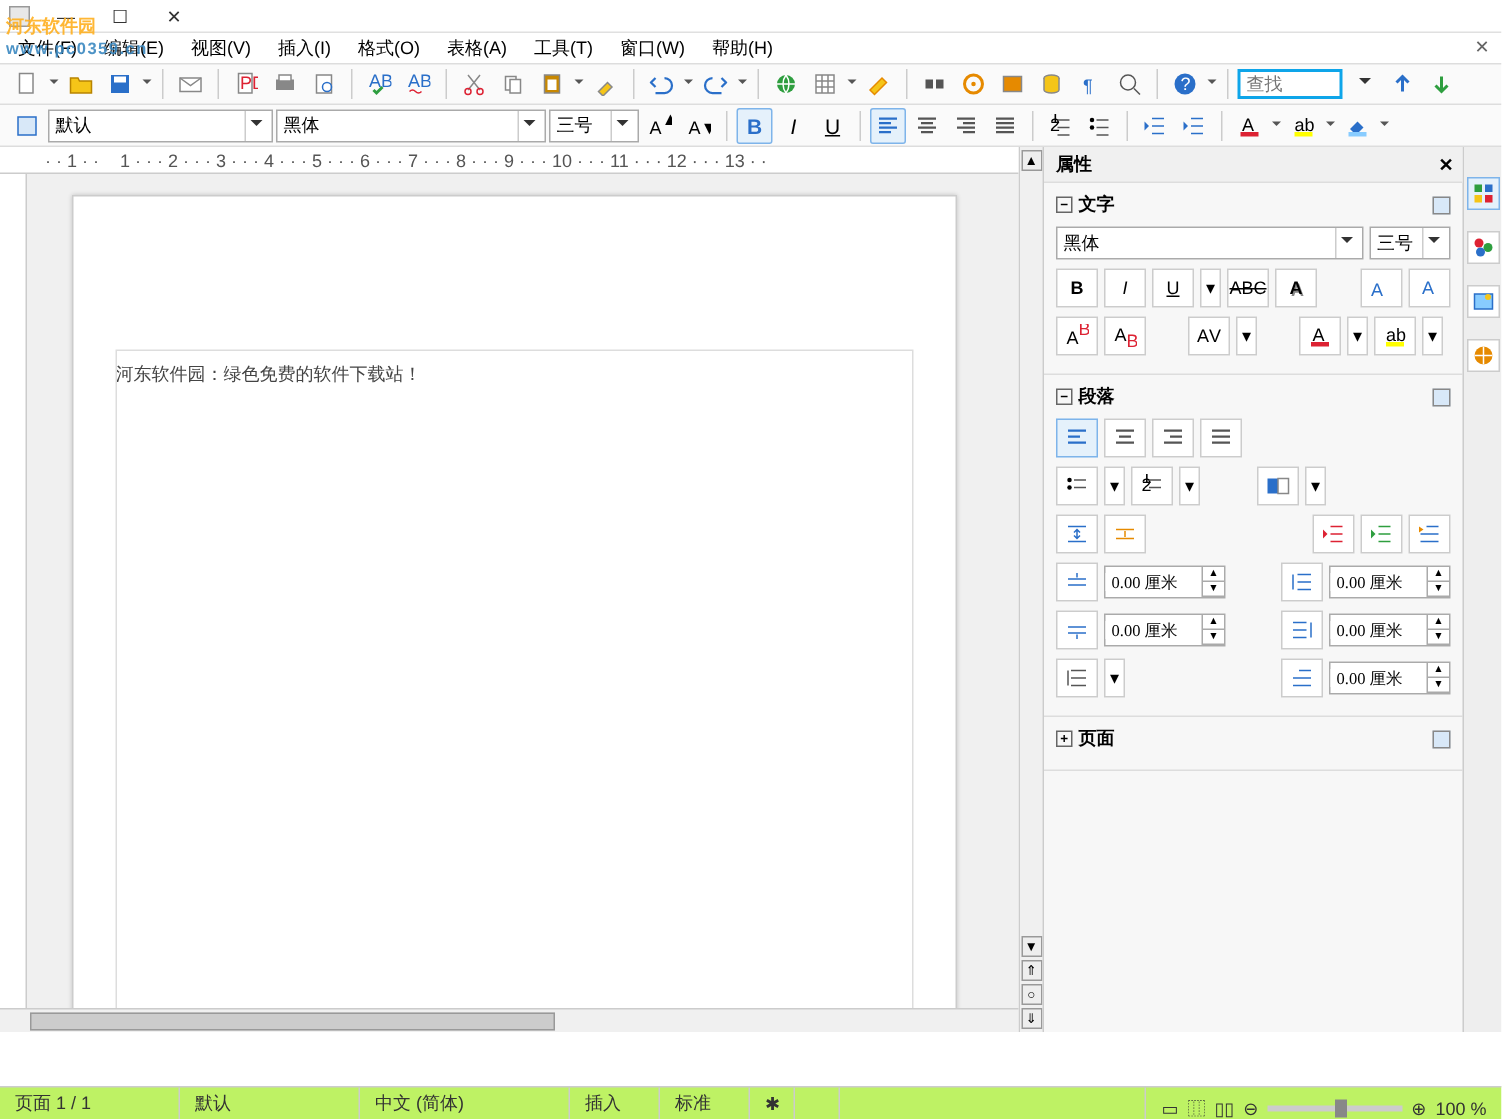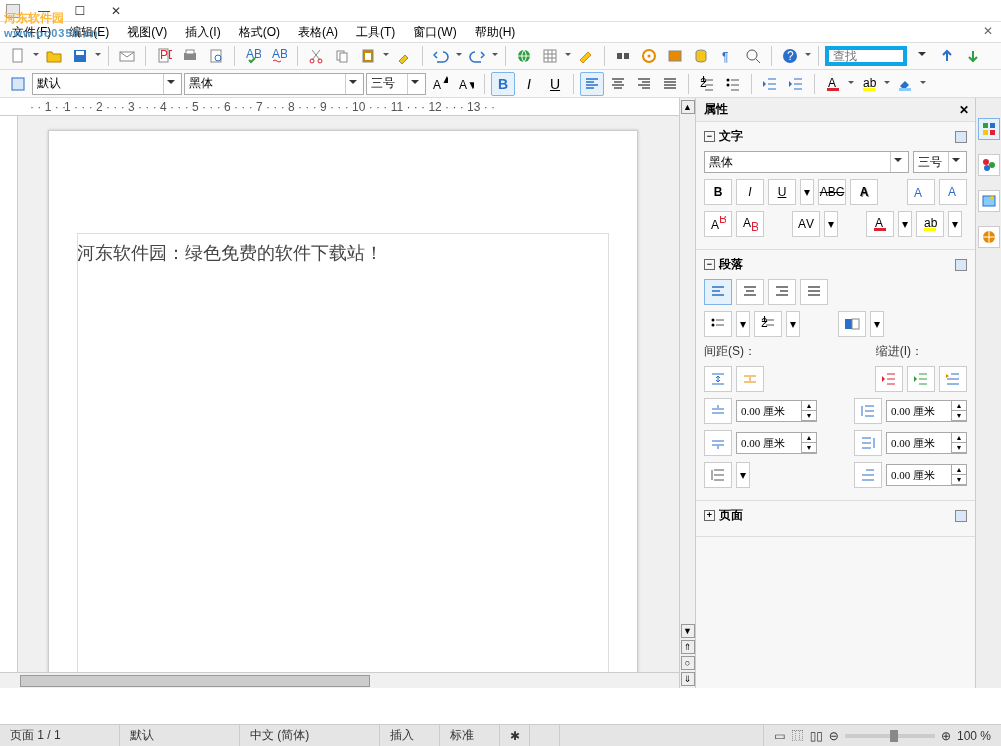--- a/index.html
+++ b/index.html
@@ -21,38 +21,38 @@
 .menubar .close-x { position:absolute; right:8px; top:2px; color:#666; cursor:pointer;}
 
 
 .toolbar { height:28px; display:flex; align-items:center; padding:2px 6px; gap:2px; border-top:1px solid #ddd; border-bottom:1px solid #ddd; background:#fafafa;}
 .tbtn { width:24px; height:24px; display:flex; align-items:center; justify-content:center; border:1px solid transparent; cursor:pointer; border-radius:2px;}
 .tbtn svg { width:16px; height:16px; }
 .sep { width:1px; height:20px; background:#ccc; margin:0 4px;}
 .drop-arrow { width:8px; height:24px; display:flex; align-items:center; justify-content:center; border:1px solid transparent; cursor:pointer;}
 .drop-arrow::after { content:""; border:3px solid transparent; border-top-color:#555;}
 
-.findbox { width:82px; height:20px; border:4px solid #0ea5e9; padding:0 4px; background:#fff; color:#888;}
+.findbox { width:70px; height:20px; border:2px solid #0ea5e9; padding:0 4px; background:#fff; color:#888;}
 .findsel::after { content:""; border:4px solid transparent; border-top-color:#333; margin-left:2px;}
 
 
 .fmtbar { height:28px; display:flex; align-items:center; padding:2px 6px; gap:2px; border-bottom:1px solid #ddd; background:#fafafa;}
 .combo { height:22px; border:1px solid #aaa; background:#fff; display:flex; align-items:center; padding:0 4px; position:relative;}
 .combo .cv { flex:1; }
 .combo .ca { width:14px; height:100%; display:flex; align-items:center; justify-content:center; border-left:1px solid #ccc;}
 .combo .ca::after { content:""; border:4px solid transparent; border-top-color:#333; }
 
 
 .workspace { display:flex; height:590px; }
 .docarea { flex:1; display:flex; flex-direction:column; position:relative;}
 .hruler { height:18px; background:#fff; border-bottom:1px solid #ccc; display:flex; align-items:center; font-size:10px; color:#555; overflow:hidden; padding-left:20px; position:relative;}
 .doccanvas { flex:1; background:#f0f0f0; display:flex; overflow:hidden; position:relative;}
 .vruler { width:18px; background:#fff; border-right:1px solid #ccc;}
 .page { background:#fff; margin:14px 0 0 30px; width:590px; height:700px; box-shadow:0 0 3px rgba(0,0,0,.2); padding:110px 28px 28px 28px; border:1px solid #ccc; position:relative;}
-.page .content { font-size:18px; font-family:"SimHei"; color:#444;}
+.page .content { font-size:12px; font-family:"SimHei"; color:#444;}
 .page-border { position:absolute; left:28px; right:28px; top:102px; bottom:28px; border:1px solid #ddd;}
 
 .vscroll { width:16px; background:#f0f0f0; border-left:1px solid #ccc; display:flex; flex-direction:column; align-items:center; padding:2px 0; gap:2px;}
 .vscroll .sbtn { width:14px; height:14px; border:1px solid #999; background:#eee; font-size:9px; text-align:center; line-height:12px; cursor:pointer;}
 .hscroll { height:16px; background:#f0f0f0; border-top:1px solid #ccc; position:relative;}
 .hscroll .thumb { position:absolute; left:20px; top:2px; height:12px; width:350px; background:#ccc; border:1px solid #999;}
 
 
 .sidebar { width:280px; background:#f7f7f7; border-left:1px solid #ccc; display:flex; flex-direction:column; }
 .sidebar .hdr { height:24px; display:flex; align-items:center; padding:0 8px; font-weight:bold; border-bottom:1px solid #ddd; background:#f0f0f0; position:relative;}
@@ -68,21 +68,21 @@
 .sidebar .spin input { border:none; width:64px; padding:0 4px; font-size:11px;font-family:Liberation Serif, serif;}
 .sidebar .spin .sbtns { display:flex; flex-direction:column; border-left:1px solid #aaa;}
 .sidebar .spin .sbtns div { height:10px; width:14px; font-size:7px; text-align:center; line-height:10px; cursor:pointer; border-bottom:1px solid #aaa;}
 .sidebar label { color:#333; }
 
 .sidetabs { width:26px; background:#eee; border-left:1px solid #ccc; display:flex; flex-direction:column; align-items:center; padding-top:20px; gap:14px;}
 .sidetabs .stab { width:22px; height:22px; border:1px solid #ccc; background:#fff; cursor:pointer; display:flex; align-items:center; justify-content:center;}
 .sidetabs .stab svg{width:16px;height:16px;}
 
 
-.statusbar { position:absolute; bottom:0; left:0; right:0; height:22px; border-top:1px solid #ccc; background:#e5e5e5; display:flex; align-items:center; font-size:11px; color:#333;}
+.statusbar { position:absolute; bottom:0; left:0; right:0; height:22px; border-top:1px solid #ccc; background:#bef264; display:flex; align-items:flex-end; font-size:11px; color:#333;}
 .statusbar .cell { padding:0 10px; border-right:1px solid #ccc; height:100%; display:flex; align-items:center;}
 .statusbar .zoom { margin-left:auto; display:flex; align-items:center; gap:6px; padding:0 10px;}
 .statusbar .slider { width:90px; height:4px; background:#ccc; position:relative;}
 .statusbar .slider .knob { position:absolute; left:45px; top:-4px; width:8px; height:12px; background:#888;}
 .Lmark { position:absolute; left:6px; top:118px; font-weight:bold; font-size:10px; border:1px solid #333; padding:0 2px; background:#fff;}
 </style>
 </head>
 <body>
 
 <div class="watermark">
@@ -396,21 +396,21 @@
     </div>
   <div class="drop-arrow"></div>
 </div>
 
 <div class="workspace">
   <div class="docarea">
     <div class="Lmark">L</div>
     <div class="hruler">
       <div style="display:flex;position:relative;margin-left:40px">
         <span style="position:absolute;left:-30px">· · 1 · ·</span>
-        <span style="margin-left:4px">1 · · · 2 · · · 3 · · · 4 · · · 5 · · · 6 · · · 7 · · · 8 · · · 9 · · · 10 · · · 11 · · · 12 · · · 13 · ·</span>
+        <span style="margin-left:20px">1 · · · 2 · · · 3 · · · 4 · · · 5 · · · 6 · · · 7 · · · 8 · · · 9 · · · 10 · · · 11 · · · 12 · · · 13 · ·</span>
       </div>
     </div>
     <div class="doccanvas">
       <div class="vruler"></div>
       <div class="page">
         <div class="page-border"></div>
         <div class="content">河东软件园：绿色免费的软件下载站！</div>
       </div>
     </div>
     <div class="hscroll">
@@ -563,26 +563,20 @@
           </div>
         <div class="sbtn2" style="width:14px">▾</div>
         <div style="width:30px"></div>
         <div class="sbtn2">
             <svg viewBox="0 0 16 16">
               <rect x="1" y="3" width="7" height="10" fill="#2a6fc9"></rect>
               <rect x="8" y="3" width="7" height="10" fill="#fff" stroke="#888"></rect>
             </svg>
           </div>
         <div class="sbtn2" style="width:14px">▾</div>
-      </div>
-      <div class="row">
-        <label>间距(S)：</label>
-        <div style="flex:1"></div>
-        <label>缩进(I)：</label>
-        <div style="width:40px"></div>
       </div>
       <div class="row">
         <div class="sbtn2">
             <svg viewBox="0 0 16 16">
               <path d="M2 3h12M2 13h12M8 5v6m-2-2l2 2 2-2m-4-2l2-2 2 2" stroke="#2a6fc9" fill="none"></path>
             </svg>
           </div>
         <div class="sbtn2">
             <svg viewBox="0 0 16 16">
               <path d="M2 5h12M2 11h12M8 6v4" stroke="#e68a00" fill="none"></path>

